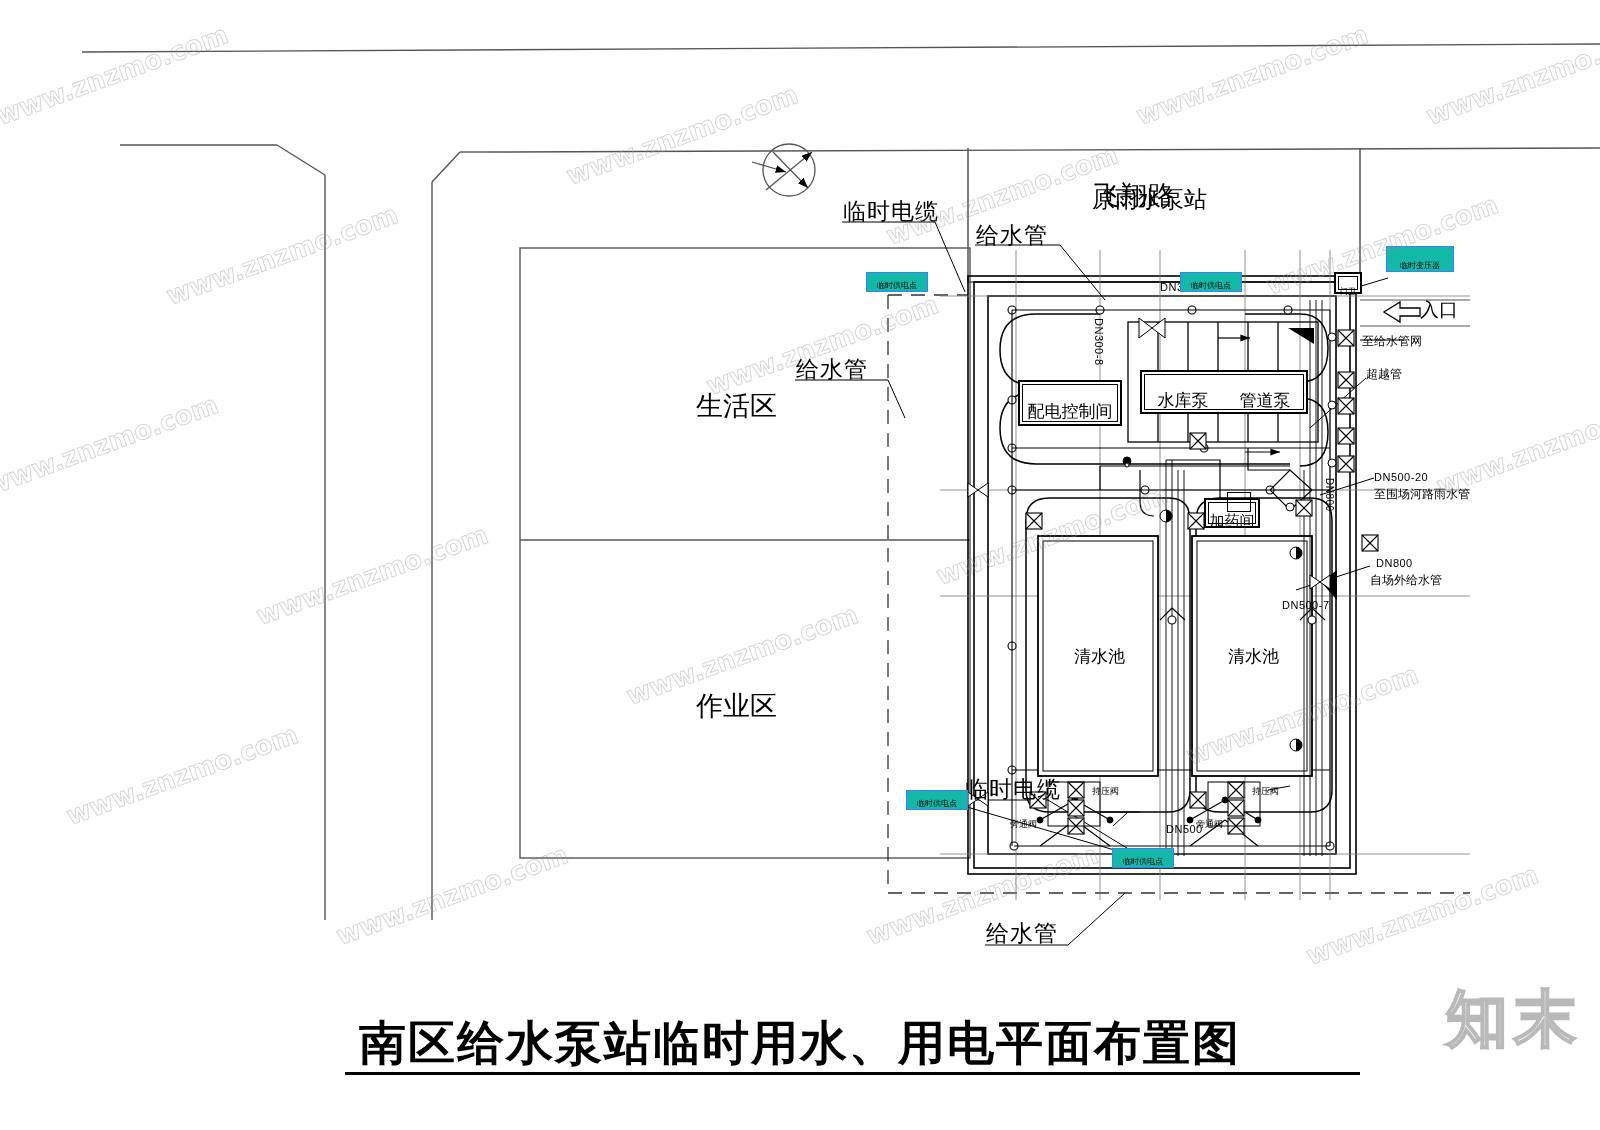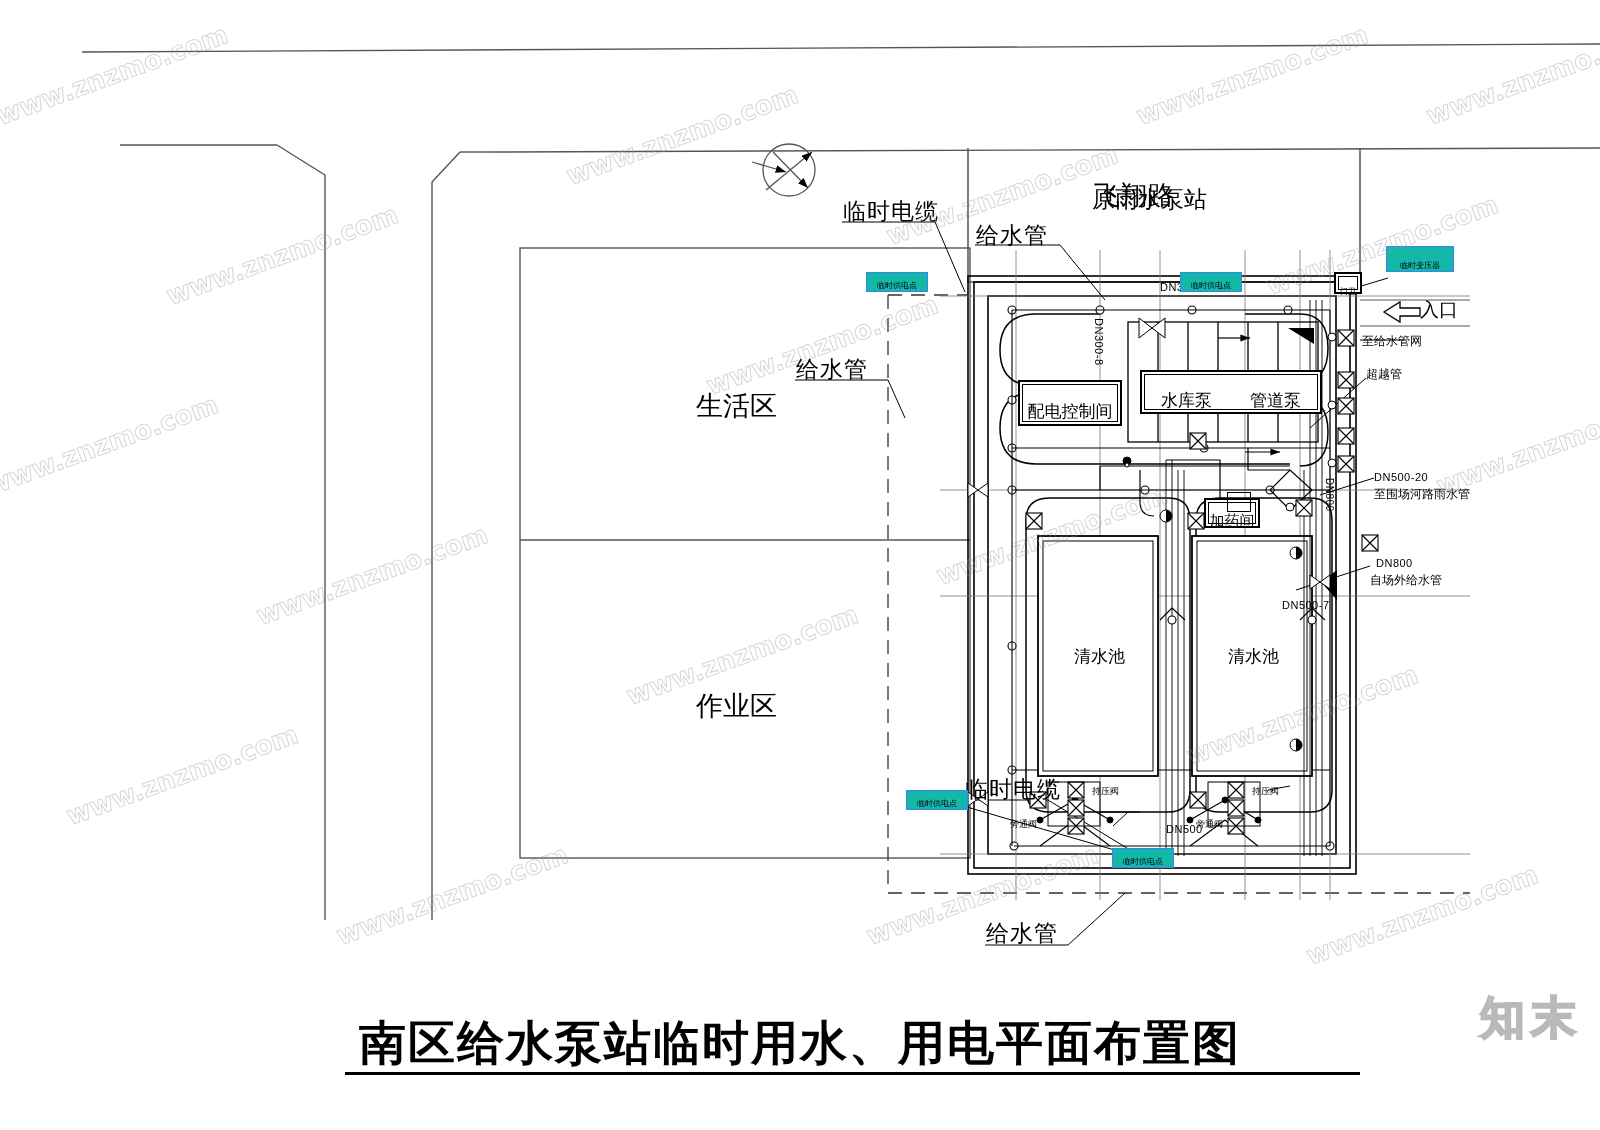--- a/index.html
+++ b/index.html
@@ -29,22 +29,22 @@
   
   .wm{
     position:absolute;color:rgba(150,150,150,.30);
     font-family:"DejaVu Sans","Liberation Sans",sans-serif;
     font-weight:bold;white-space:nowrap;pointer-events:none;
     transform:rotate(-20deg);font-size:26px;
     -webkit-text-stroke:1px rgba(150,150,150,.40);
     color:transparent;
   }
   .brand{
-    position:absolute;right:18px;bottom:82px;
-    font-family:Liberation Serif, serif;font-size:45px;font-weight:bold;
+    position:absolute;right:18px;bottom:69px;
+    font-family:Liberation Serif, serif;font-size:62px;font-weight:bold;
     color:transparent;-webkit-text-stroke:2px #b9b9b9;letter-spacing:6px;
   }
   .brand-id{
     position:absolute;right:18px;bottom:22px;
     font-family:"Liberation Sans",sans-serif;font-size:34px;font-weight:bold;
     color:transparent;-webkit-text-stroke:1.6px #b9b9b9;letter-spacing:1px;
   }
   .room-box{position:absolute;border:2px solid #000;background:#fff;box-sizing:border-box;}
   .room-box .inner{position:absolute;inset:2px;border:1px solid #000;box-sizing:border-box;}
   .room-lab{position:absolute;left:0;right:0;top:50%;transform:translateY(-50%);text-align:center;margin-top:8px;}
@@ -353,21 +353,21 @@
       <line x1="773" y1="152" x2="808" y2="188" marker-end="url(#arrw)"></line>
       <line x1="752" y1="162" x2="786" y2="172" marker-end="url(#arrw)"></line>
     </g>
   </svg>
 
   <div class="room-box" style="left:1018px;top:380px;width:104px;height:46px;">
     <div class="inner"></div>
     <div class="room-lab cn lbl-mid">配电控制间</div>
   </div>
 
-  <div class="room-box" style="left:1140px;top:370px;width:182px;height:44px;">
+  <div class="room-box" style="left:1140px;top:370px;width:168px;height:44px;">
     <div class="inner"></div>
     <div class="room-lab cn lbl-mid" style="display:flex;justify-content:space-around;align-items:center;">
       <span>水库泵</span>
       <span>管道泵</span>
     </div>
   </div>
 
   <div class="room-box" style="left:1204px;top:498px;width:56px;height:30px;padding-left:7px;">
     <div class="inner"></div>
     <div class="room-lab cn lbl-mid" style="font-size:15px;">加药间</div>

